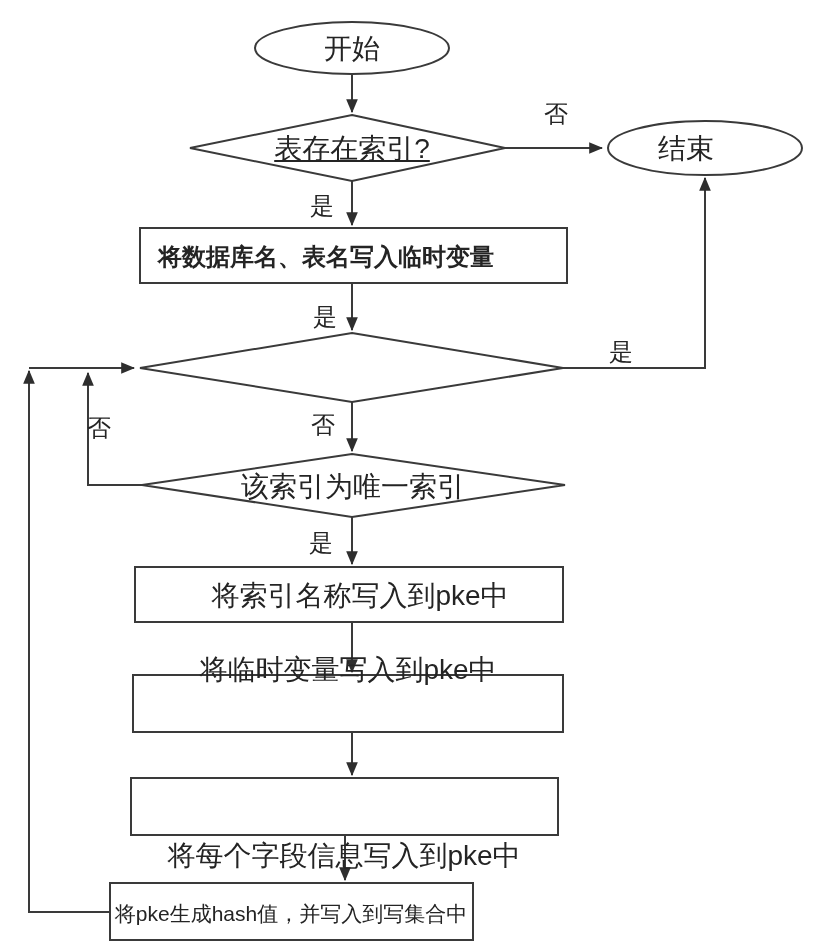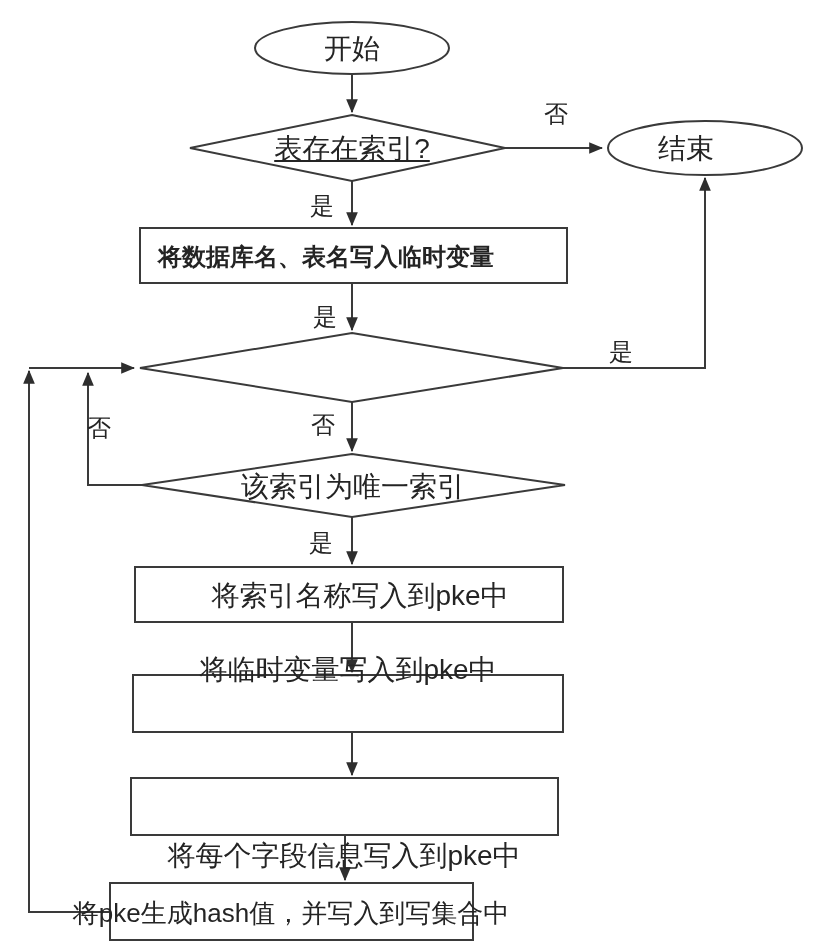--- a/index.html
+++ b/index.html
@@ -33,21 +33,21 @@
     color: #242424;
   }
   .edge-lbl {
     position: absolute;
     transform: translate(-50%, -50%);
     white-space: nowrap;
     font-size: 24px;
     line-height: 1;
     color: #242424;
   }
-  .r5 { font-size: 26px; }
+  .r5 { font-size: 21px; }
 </style>
 </head>
 <body>
 
 <div class="canvas">
 
   <svg width="834" height="949" viewBox="0 0 834 949">
     <defs>
       <marker id="arw" viewBox="0 0 12 10" refX="11" refY="5" markerWidth="14" markerHeight="12" orient="auto" markerUnits="userSpaceOnUse">
         <path d="M0,0 L12,5 L0,10 Z" fill="#2e2e2e"></path>

